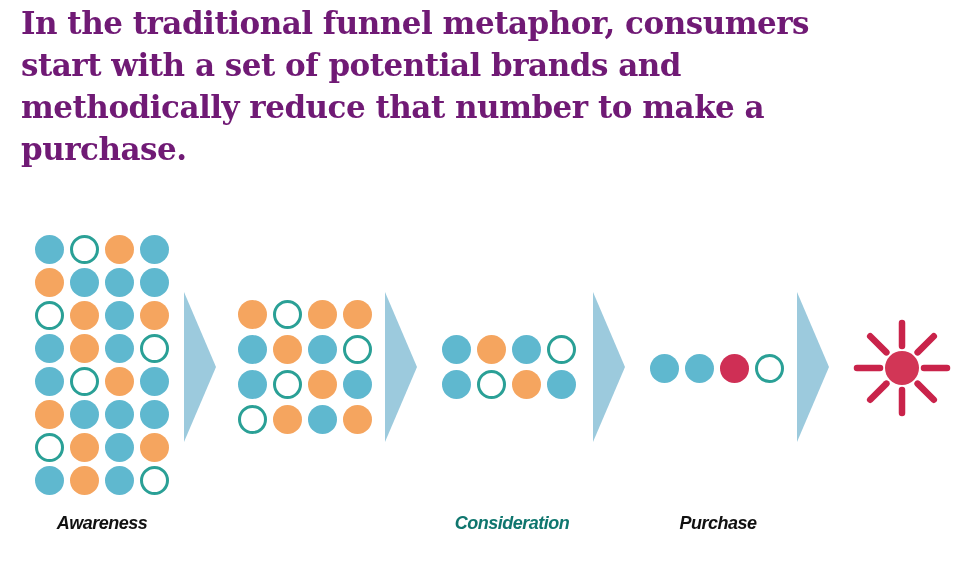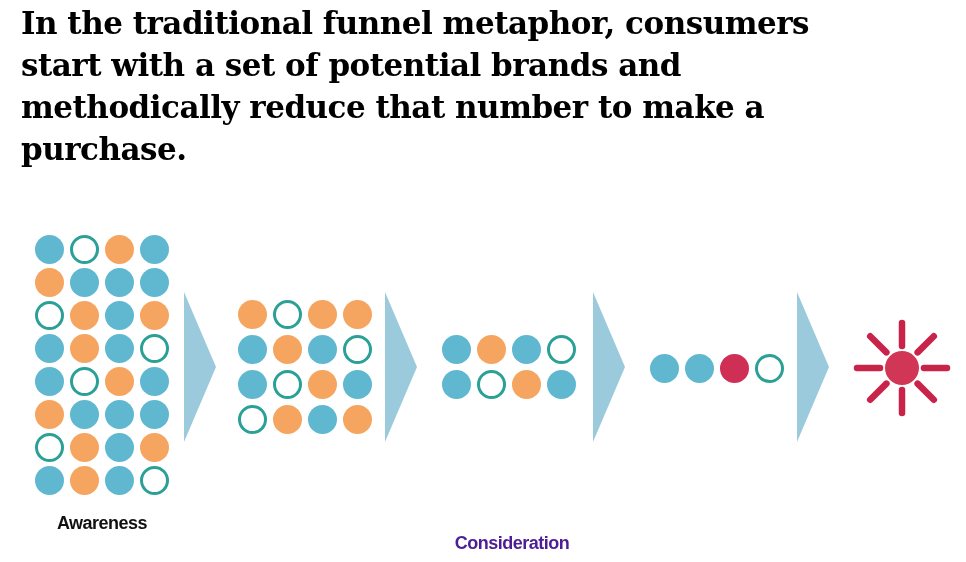--- a/index.html
+++ b/index.html
@@ -26,32 +26,32 @@
     background:#9ccadd; clip-path:polygon(0 0, 100% 50%, 0 100%);
   }
   .arrow-1 { left:184px; } .arrow-2 { left:385px; }
   .arrow-3 { left:593px; } .arrow-4 { left:797px; }
 
   .burst { position:absolute; left:852px; top:318px; width:100px; height:100px; }
 
   .stage-label {
     position:absolute; top:512px; margin:0;
     font-weight:bold; font-size:18px; line-height:22px;
-    color:#111111; letter-spacing:-0.5px; text-align:center;
+    color:#111111; letter-spacing:-0.5px; text-align:center;font-style:italic;
   }
   .label-awareness     { left:32px;  width:140px; }
   .label-familiarity   { left:237px; width:140px; }
   .label-consideration { left:432px; width:160px; }
   .label-purchase      { left:648px; width:140px; }
   .label-loyalty       { left:842px; width:120px; }
 </style>
 </head>
 <body>
 
-<h1 class="title" style="color: #000000;">In the traditional funnel metaphor, consumers<br>start with a set of potential brands and<br>methodically reduce that number to make a<br>purchase.</h1>
+<h1 class="title" style="color: #701a75;">In the traditional funnel metaphor, consumers<br>start with a set of potential brands and<br>methodically reduce that number to make a<br>purchase.</h1>
 
 <div class="diagram">
 
   <div class="dots dots-awareness">
       <div class="dot" style="background: rgb(95, 184, 207);"></div>
       <div class="dot" style="background: rgb(255, 255, 255); border: 3px solid rgb(42, 160, 150);"></div>
       <div class="dot" style="background: rgb(245, 165, 95);"></div>
       <div class="dot" style="background: rgb(95, 184, 207);"></div>
       <div class="dot" style="background: rgb(245, 165, 95);"></div>
       <div class="dot" style="background: rgb(95, 184, 207);"></div>
@@ -129,14 +129,15 @@
       <line x1="50" y1="72" x2="50" y2="95" stroke="#c9234a"></line>
       <line x1="65.6" y1="34.4" x2="81.8" y2="18.2" stroke="#c9234a"></line>
       <line x1="34.4" y1="34.4" x2="18.2" y2="18.2" stroke="#c9234a"></line>
       <line x1="65.6" y1="65.6" x2="81.8" y2="81.8" stroke="#c9234a"></line>
       <line x1="34.4" y1="65.6" x2="18.2" y2="81.8" stroke="#c9234a"></line>
     </g>
     <circle cx="50" cy="50" r="17" fill="#d23656"></circle>
   </svg>
 
   <p class="stage-label label-awareness" style="color: rgb(17, 17, 17);">Awareness</p>
-  <p class="stage-label label-consideration" style="color: #4c1d95; margin-top: 20px;">Consideration</p>
+  <p class="stage-label label-consideration" style="color: #0f766e;">Consideration</p>
+  <p class="stage-label label-purchase" style="color: rgb(17, 17, 17);">Purchase</p>
 </div>
 
 </body></html>

